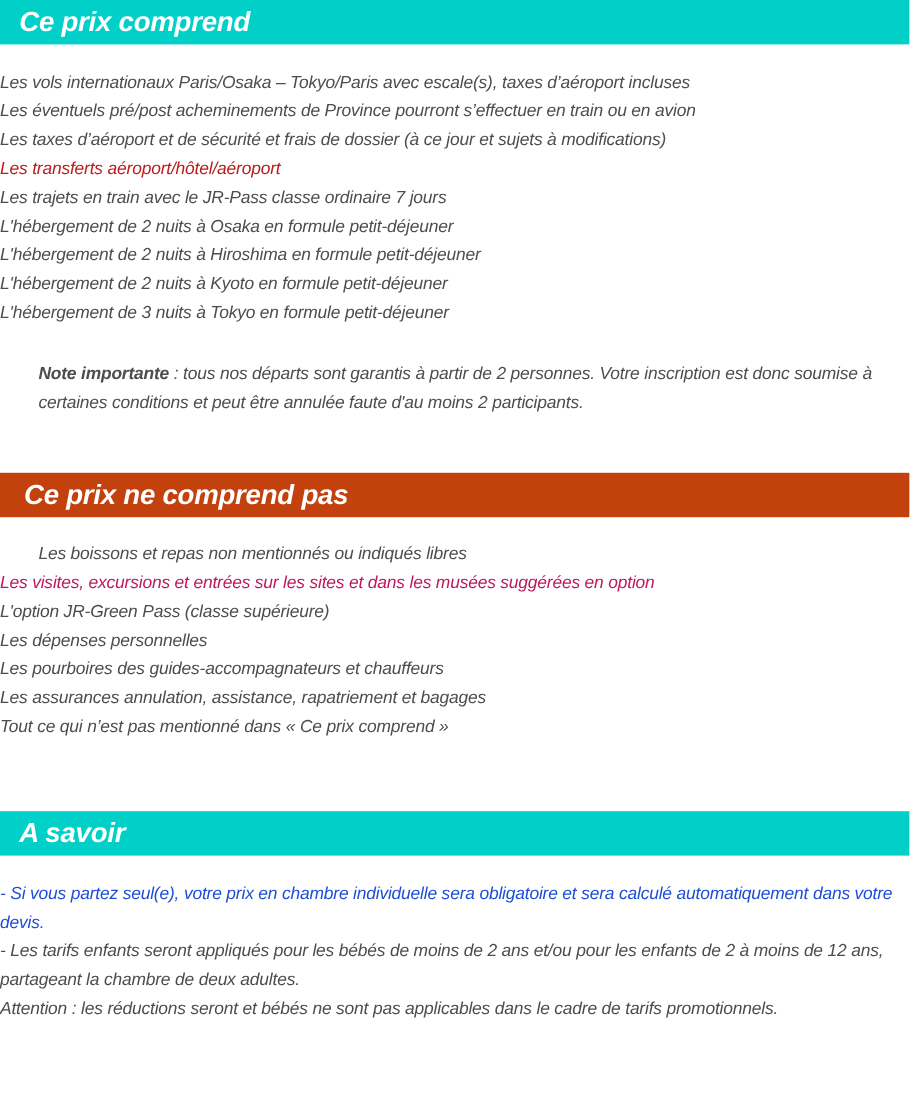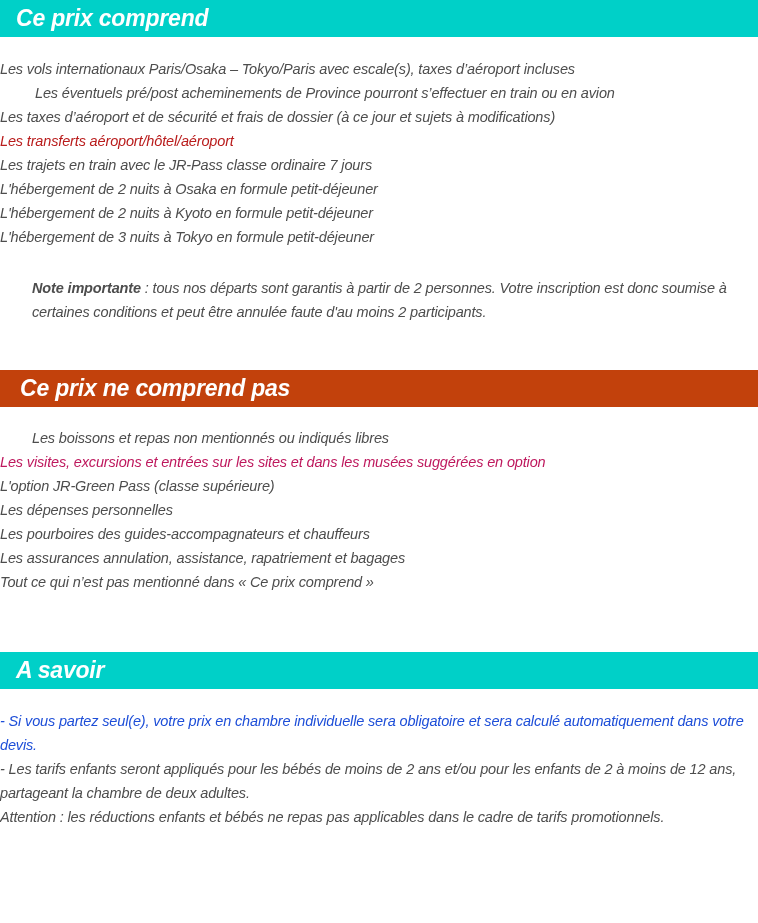--- a/index.html
+++ b/index.html
@@ -96,25 +96,26 @@
 
 <div class="page">
 
   <section id="section-inclus">
     <div class="section-banner" style="background: rgb(0, 208, 200);">
       <span class="section-banner-title" style="color: rgb(255, 255, 255);">Ce prix comprend</span>
     </div>
     <div class="section-body">
       <ul class="list">
         <li class="list-item" style="color: rgb(77, 77, 77);">Les vols internationaux Paris/Osaka – Tokyo/Paris avec escale(s), taxes d’aéroport incluses</li>
-        <li class="list-item" style="color: rgb(77, 77, 77); padding-left: 35px;">Les éventuels pré/post acheminements de Province pourront s’effectuer en train ou en avion</li>
+        <li class="list-item" style="color: rgb(77, 77, 77);">Les éventuels pré/post acheminements de Province pourront s’effectuer en train ou en avion</li>
         <li class="list-item" style="color: rgb(77, 77, 77);">Les taxes d’aéroport et de sécurité et frais de dossier (à ce jour et sujets à modifications)</li>
         <li class="list-item" style="color: #b91c1c;">Les transferts aéroport/hôtel/aéroport</li>
         <li class="list-item" style="color: rgb(77, 77, 77);">Les trajets en train avec le JR-Pass classe ordinaire 7 jours</li>
         <li class="list-item" style="color: rgb(77, 77, 77);">L'hébergement de 2 nuits à Osaka en formule petit-déjeuner</li>
+        <li class="list-item" style="color: rgb(77, 77, 77);">L'hébergement de 2 nuits à Hiroshima en formule petit-déjeuner</li>
         <li class="list-item" style="color: rgb(77, 77, 77);">L'hébergement de 2 nuits à Kyoto en formule petit-déjeuner</li>
         <li class="list-item" style="color: rgb(77, 77, 77);">L'hébergement de 3 nuits à Tokyo en formule petit-déjeuner</li>
       </ul>
       <div class="note-block">
         <p class="paragraph" style="color: rgb(77, 77, 77); margin-left: 32px;"><span class="lead">Note importante</span><span> : tous nos départs sont garantis à partir de 2 personnes. Votre inscription est donc soumise à certaines conditions et peut être annulée faute d'au moins 2 participants.</span></p>
       </div>
     </div>
   </section>
 
   <div class="spacer-after-inclus"></div>
@@ -138,17 +139,17 @@
 
   <div class="spacer-after-exclus"></div>
 
   <section id="section-savoir">
     <div class="section-banner" style="background: rgb(0, 208, 200);">
       <span class="section-banner-title" style="color: rgb(255, 255, 255);">A savoir</span>
     </div>
     <div class="section-body">
       <p class="paragraph" style="color: #1d4ed8;">- Si vous partez seul(e), votre prix en chambre individuelle sera obligatoire et sera calculé automatiquement dans votre devis.</p>
       <p class="paragraph" style="color: rgb(77, 77, 77);">- Les tarifs enfants seront appliqués pour les bébés de moins de 2 ans et/ou pour les enfants de 2 à moins de 12 ans, partageant la chambre de deux adultes.</p>
-      <p class="paragraph" style="color: rgb(77, 77, 77);">Attention : les réductions enfants et bébés ne repas pas applicables dans le cadre de tarifs promotionnels.</p>
+      <p class="paragraph" style="color: rgb(77, 77, 77);">Attention : les réductions seront et bébés ne sont pas applicables dans le cadre de tarifs promotionnels.</p>
     </div>
   </section>
 
 </div>
 
 </body></html>

